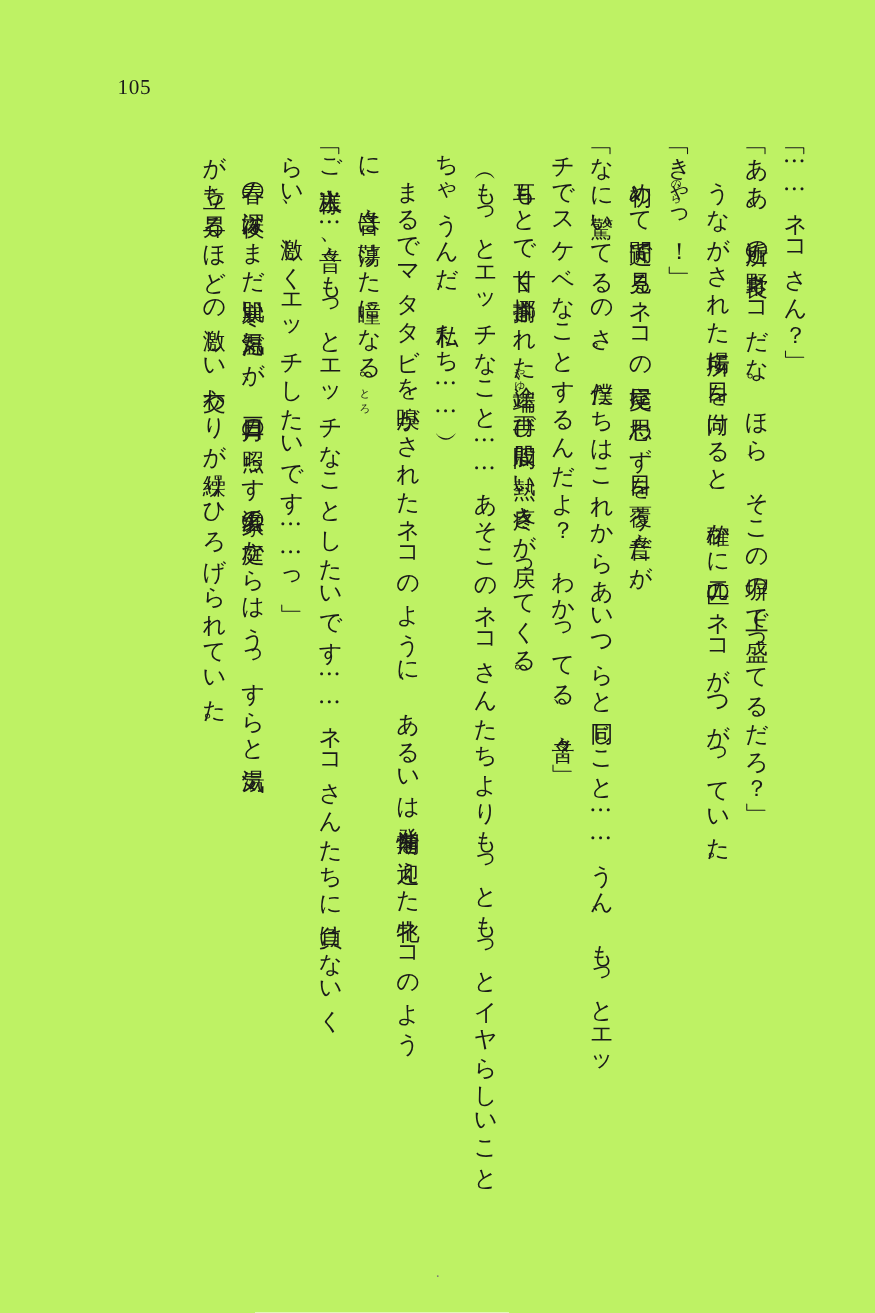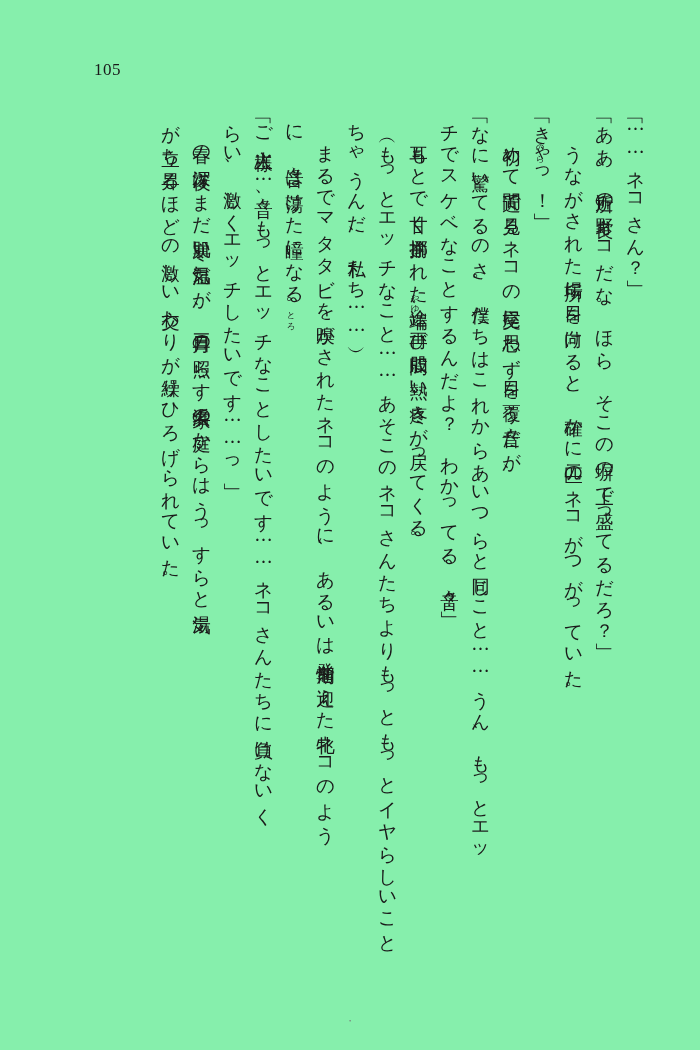--- a/index.html
+++ b/index.html
@@ -4,21 +4,21 @@
 <style>
   html, body {
     margin: 0;
     padding: 0;
     background: #ffffff;
   }
   .page {
     position: relative;
     width: 700px;
     height: 1050px;
-    background: #86efac;
+    background: #bef264;
     overflow: hidden;
     font-family: "Liberation Serif", "DejaVu Serif", serif;
     color: #1a1a1a;
   }
   .page-number {
     position: absolute;
     top: 60px;
     left: 94px;
     font-size: 17px;
     letter-spacing: 0.5px;

